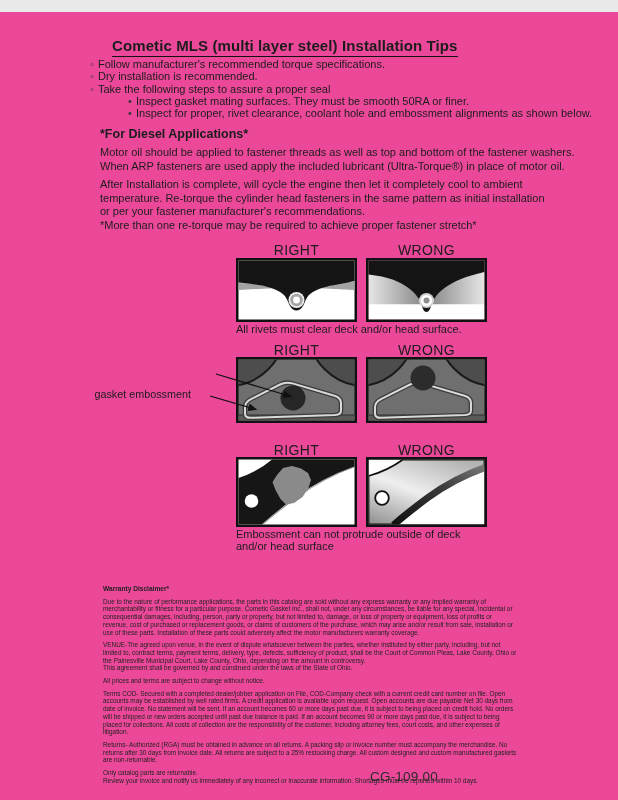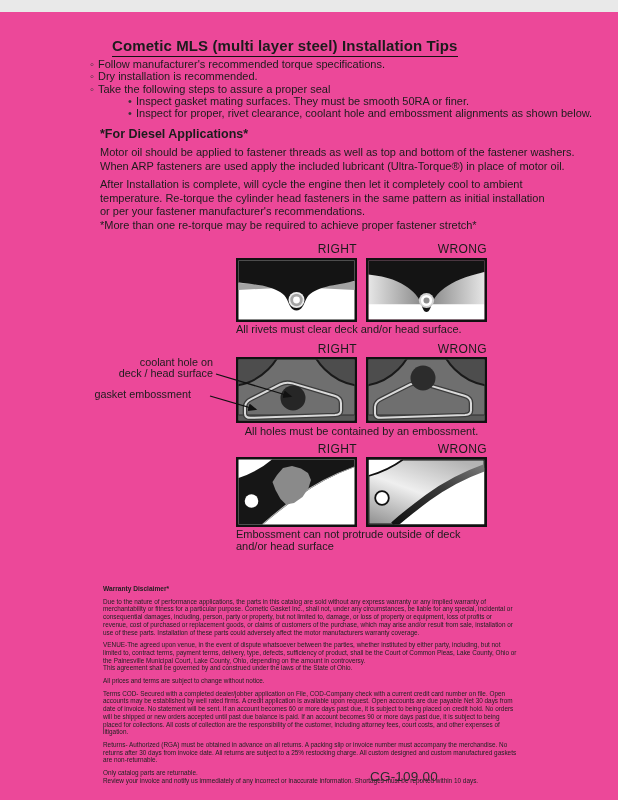--- a/index.html
+++ b/index.html
@@ -10,21 +10,21 @@
   }
   .abs{position:absolute;}
   .title{font-size:15px;font-weight:bold;display:inline-block;border-bottom:1.6px solid #111;padding-bottom:2px;letter-spacing:.1px;}
   .tips{font-size:11px;line-height:12.3px;}
   .tips-row{white-space:nowrap;}
   .tips-row .blt{display:inline-block;width:8px;font-size:11px;color:#333;}
   .tips-row.sub{padding-left:38px;}
   .tips-row.sub .blt{width:8px;}
   .sec-head{font-size:12.5px;font-weight:bold;}
   .para{font-size:11px;line-height:13.6px;}
-  .rw-label{font-size:12px;letter-spacing:.4px;width:121px;text-align:right;}
+  .rw-label{font-size:14px;letter-spacing:.4px;width:121px;text-align:center;}
   .caption{font-size:11px;line-height:11.5px;}
   .caption.center{width:251px;text-align:center;}
   .side-label{font-size:10.8px;line-height:11px;width:123px;text-align:right;}
   .legal{font-size:6.4px;line-height:7.7px;width:414px;color:#222;}
   .legal .lg-head{font-weight:bold;font-size:6.6px;margin-bottom:5px;}
   .legal p{margin:0 0 5px 0;}
   .legal p.tight{margin-bottom:0;}
   .footer-code{font-size:13.5px;color:#2b2b2b;letter-spacing:.2px;}
   svg{display:block;}
   .overlay{z-index:5;pointer-events:none;}
@@ -91,24 +91,20 @@
     <circle cx="60.5" cy="42.5" r="5.6" fill="#ffffff"></circle>
     <circle cx="60.5" cy="42.5" r="3" fill="#8d8d8d"></circle>
     <rect x="1.25" y="1.25" width="118.5" height="61.5" fill="none" stroke="#111" stroke-width="2.5"></rect>
   </svg>
 
   <div class="abs caption" style="left:236px;top:312px;">All rivets must clear deck and/or head surface.</div>
 
   <div class="abs rw-label" style="left:236px;top:330px;">RIGHT</div>
   <div class="abs rw-label" style="left:366px;top:330px;">WRONG</div>
 
-  <div class="abs side-label" style="left:90px;top:345px;">
-    <div>coolant hole on</div>
-    <div>deck / head surface</div>
-  </div>
   <div class="abs side-label" style="left:68px;top:377px;">gasket embossment</div>
 
   <svg class="abs" style="left:236px;top:345px;" width="121" height="66" viewBox="0 0 121 66">
     <defs>
         <clipPath id="c2r">
           <rect x="2.5" y="2.5" width="116" height="61"></rect>
         </clipPath>
       </defs>
     <rect x="1.25" y="1.25" width="118.5" height="63.5" fill="#6f6f6f" stroke="#111" stroke-width="2.5"></rect>
     <rect x="2.5" y="58" width="116" height="5.5" fill="#5a5a5a"></rect>
@@ -143,21 +139,20 @@
   <svg class="abs overlay" style="left:205px;top:355px;" width="95" height="50" viewBox="0 0 95 50">
     <defs>
       <marker id="ah" markerWidth="8" markerHeight="8" refX="6" refY="3" orient="auto">
         <path d="M0,0 L7,3 L0,6 Z" fill="#111"></path>
       </marker>
     </defs>
     <line x1="11" y1="7" x2="86" y2="29.5" stroke="#111" stroke-width="1.3" marker-end="url(#ah)"></line>
     <line x1="5" y1="29" x2="51" y2="42.5" stroke="#111" stroke-width="1.3" marker-end="url(#ah)"></line>
   </svg>
 
-  <div class="abs caption center" style="left:236px;top:414px;">All holes must be contained by an embossment.</div>
 
   <div class="abs rw-label" style="left:236px;top:430px;">RIGHT</div>
   <div class="abs rw-label" style="left:366px;top:430px;">WRONG</div>
 
   <svg class="abs" style="left:236px;top:445px;" width="121" height="70" viewBox="0 0 121 70">
     <defs>
       <clipPath id="c3r">
         <path d="M2.5,21 Q22,14.5 36,2.5 H118.5 V10 Q88,21 62,40 Q40,56 27,67.5 H2.5 Z"></path>
       </clipPath>
     </defs>

